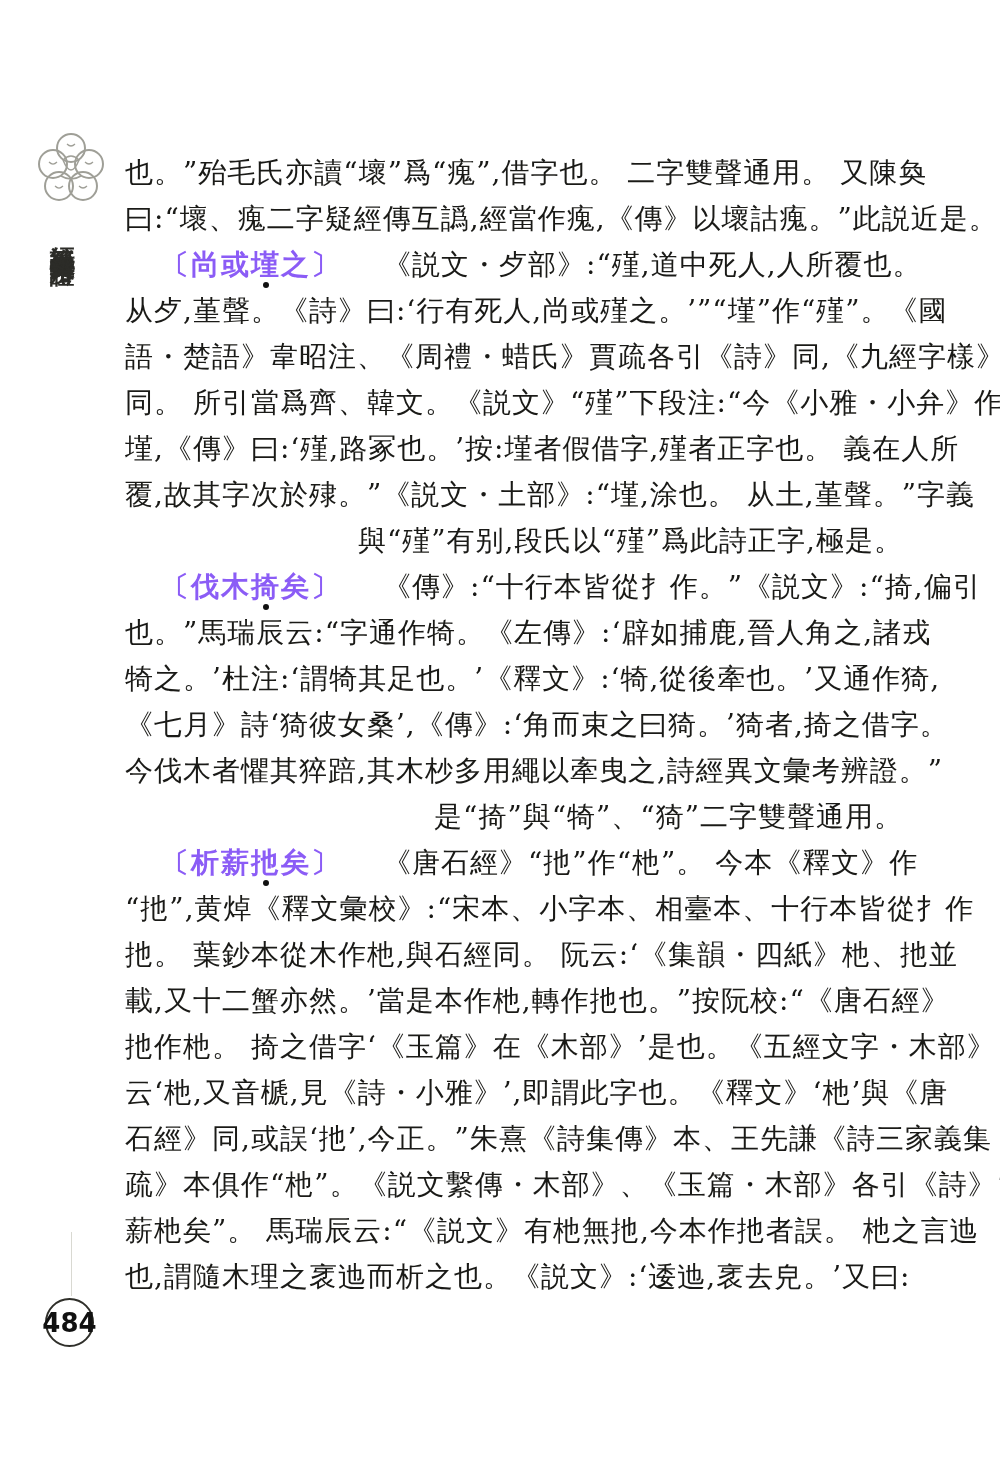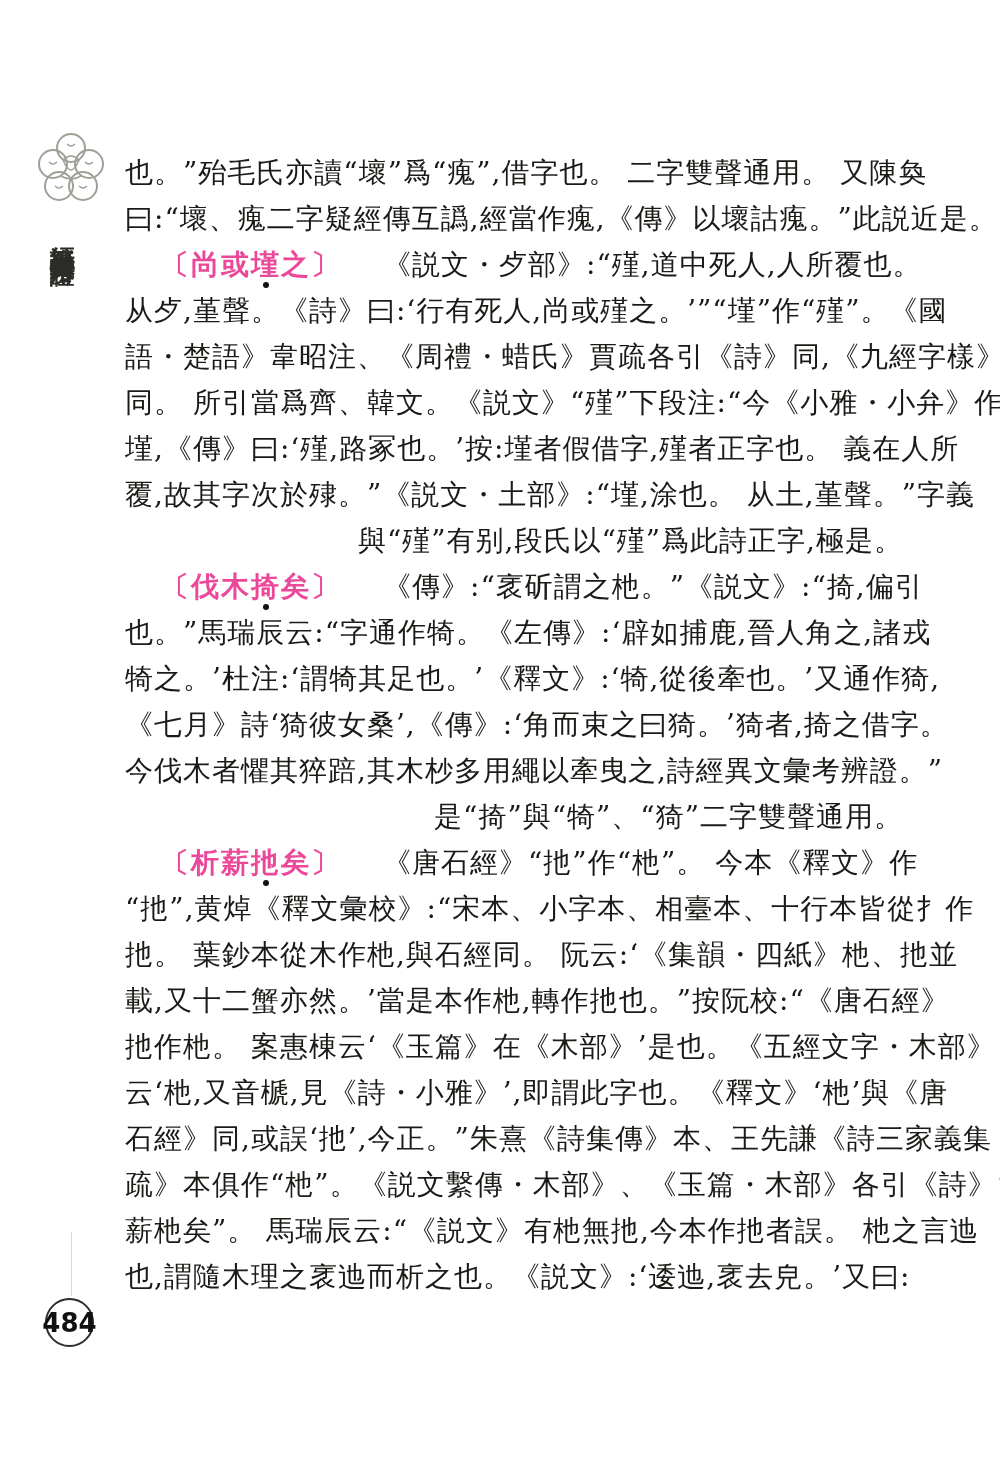--- a/index.html
+++ b/index.html
@@ -47,21 +47,21 @@
     position: absolute; left: 125px; top: 150px; width: 778px; text-align: right;
   }
   .line {
     height: 46px; line-height: 46px;
     font-size: 28px; letter-spacing: 1px;
     white-space: nowrap;
     color: #1a1a17;
   }
   .line.has-head { text-indent: 36px; }
   .head {
-    font-weight: bold; color: #ec4899;
+    font-weight: bold; color: #8b5cf6;
     margin-right: 42px;
     letter-spacing: 2px;
   }
   .dotchar { position: relative; }
   .dotchar::after {
     content: ""; position: absolute;
     left: 50%; transform: translateX(-50%);
     bottom: -7px; width: 6px; height: 6px;
     border-radius: 50%; background: #111;
   }
@@ -99,29 +99,29 @@
 <div class="text-block">
     <div class="line"><span>也。”殆毛氏亦讀“壞”爲“瘣”,借字也。 二字雙聲通用。 又陳奐</span></div>
     <div class="line"><span>曰:“壞、瘣二字疑經傳互譌,經當作瘣,《傳》以壞詁瘣。”此説近是。</span></div>
     <div class="line has-head"><span class="head">〔<span>尚</span><span>或</span><span class="dotchar">墐</span><span>之</span>〕</span><span>《説文・歺部》:“殣,道中死人,人所覆也。</span></div>
     <div class="line"><span>从歺,堇聲。《詩》曰:‘行有死人,尚或殣之。’”“墐”作“殣”。《國</span></div>
     <div class="line"><span>語・楚語》韋昭注、《周禮・蜡氏》賈疏各引《詩》同,《九經字樣》並</span></div>
     <div class="line"><span>同。 所引當爲齊、韓文。《説文》“殣”下段注:“今《小雅・小弁》作</span></div>
     <div class="line"><span>墐,《傳》曰:‘殣,路冢也。’按:墐者假借字,殣者正字也。 義在人所</span></div>
     <div class="line"><span>覆,故其字次於殔。”《説文・土部》:“墐,涂也。 从土,堇聲。”字義</span></div>
     <div class="line"><span>與“殣”有别,段氏以“殣”爲此詩正字,極是。</span></div>
-    <div class="line has-head"><span class="head">〔<span>伐</span><span>木</span><span class="dotchar">掎</span><span>矣</span>〕</span><span>《傳》:“衺斫謂之杝。”《説文》:“掎,偏引</span></div>
+    <div class="line has-head"><span class="head">〔<span>伐</span><span>木</span><span class="dotchar">掎</span><span>矣</span>〕</span><span>《傳》:“十行本皆從扌作。”《説文》:“掎,偏引</span></div>
     <div class="line"><span>也。”馬瑞辰云:“字通作犄。《左傳》:‘辟如捕鹿,晉人角之,諸戎</span></div>
     <div class="line"><span>犄之。’杜注:‘謂犄其足也。’《釋文》:‘犄,從後牽也。’又通作猗,</span></div>
     <div class="line"><span>《七月》詩‘猗彼女桑’,《傳》:‘角而束之曰猗。’猗者,掎之借字。</span></div>
     <div class="line"><span>今伐木者懼其猝踣,其木杪多用繩以牽曳之,詩經異文彙考辨證。”</span></div>
     <div class="line"><span>是“掎”與“犄”、“猗”二字雙聲通用。</span></div>
     <div class="line has-head"><span class="head">〔<span>析</span><span>薪</span><span class="dotchar">扡</span><span>矣</span>〕</span><span>《唐石經》“扡”作“杝”。 今本《釋文》作</span></div>
     <div class="line"><span>“扡”,黄焯《釋文彙校》:“宋本、小字本、相臺本、十行本皆從扌作</span></div>
     <div class="line"><span>扡。 葉鈔本從木作杝,與石經同。 阮云:‘《集韻・四紙》杝、扡並</span></div>
     <div class="line"><span>載,又十二蟹亦然。’當是本作杝,轉作扡也。”按阮校:“《唐石經》</span></div>
-    <div class="line"><span>扡作杝。 案惠棟云‘《玉篇》在《木部》’是也。《五經文字・木部》</span></div>
+    <div class="line"><span>扡作杝。 掎之借字‘《玉篇》在《木部》’是也。《五經文字・木部》</span></div>
     <div class="line"><span>云‘杝,又音榹,見《詩・小雅》’,即謂此字也。《釋文》‘杝’與《唐</span></div>
     <div class="line"><span>石經》同,或誤‘扡’,今正。”朱熹《詩集傳》本、王先謙《詩三家義集</span></div>
     <div class="line"><span>疏》本俱作“杝”。《説文繫傳・木部》、《玉篇・木部》各引《詩》“析</span></div>
     <div class="line"><span>薪杝矣”。 馬瑞辰云:“《説文》有杝無扡,今本作扡者誤。 杝之言迆</span></div>
     <div class="line"><span>也,謂隨木理之衺迆而析之也。《説文》:‘逶迆,衺去皃。’又曰:</span></div>
   </div>
 
 </body></html>

